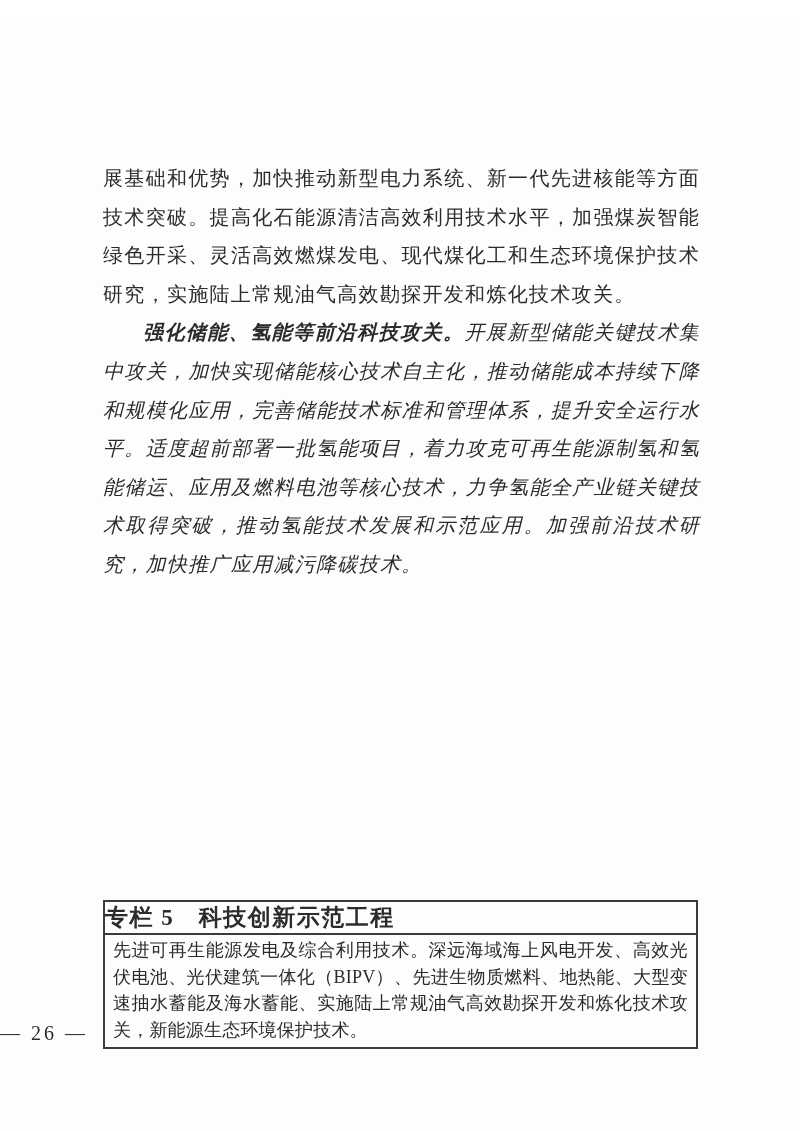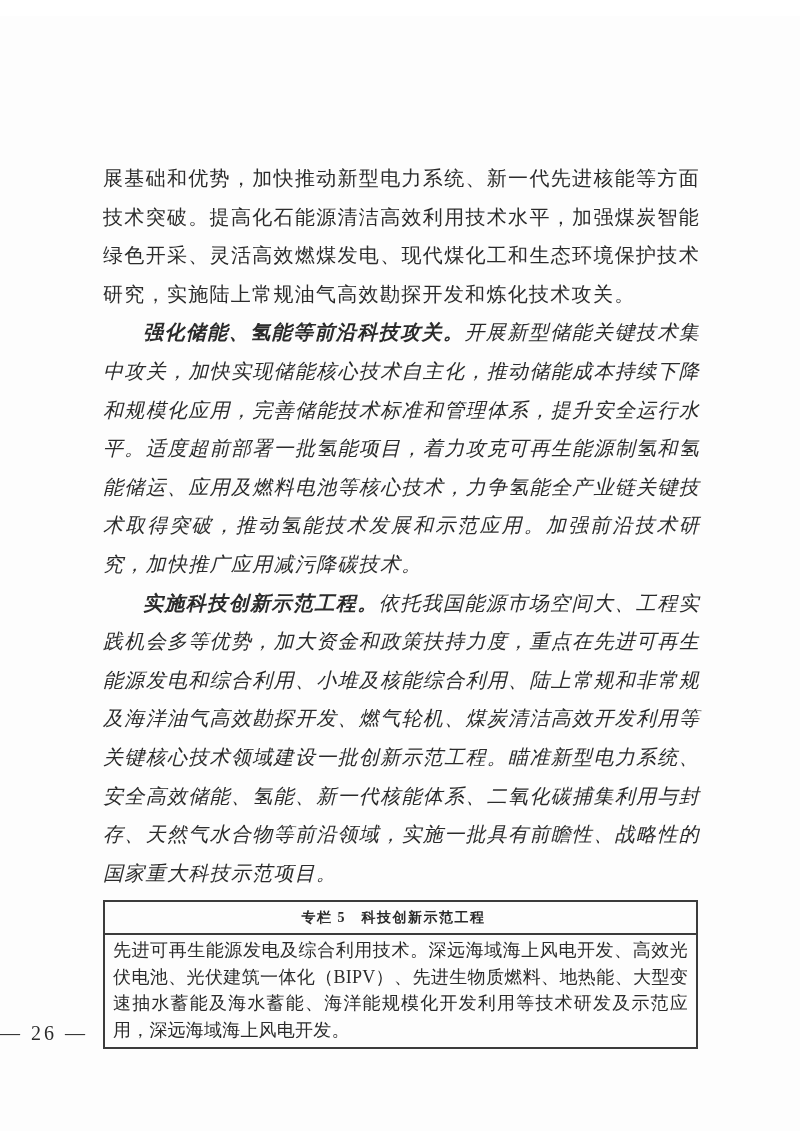--- a/index.html
+++ b/index.html
@@ -46,23 +46,22 @@
   .callout {
     position: absolute;
     left: 103px;
     top: 884px;
     width: 595px;
     box-sizing: border-box;
     border: 2px solid var(--border-color);
     background: var(--bg-color);
   }
   .callout-title {
-    text-align: center;
     font-weight: bold;
-    font-size: 14px;
+    font-size: 23px;
     line-height: 24px;
     padding: 4px 14px 3px 0;
     letter-spacing: 1.5px;
     border-bottom: 2px solid var(--border-color);
   }
   .callout-body {
     font-size: 18px;
     line-height: 26.5px;
     letter-spacing: 0.2px;
     padding: 2px 8px 4px 8px;
@@ -86,24 +85,23 @@
 <body>
 
 <div class="page">
 
   <div class="text-block">
 
     <p class="body-para"><span class="para-lead"></span><span>展基础和优势，加快推动新型电力系统、新一代先进核能等方面技术突破。提高化石能源清洁高效利用技术水平，加强煤炭智能绿色开采、灵活高效燃煤发电、现代煤化工和生态环境保护技术研究，实施陆上常规油气高效勘探开发和炼化技术攻关。</span></p>
 
     <p class="body-para indent"><span class="para-lead">强化储能、氢能等前沿科技攻关。</span><span>开展新型储能关键技术集中攻关，加快实现储能核心技术自主化，推动储能成本持续下降和规模化应用，完善储能技术标准和管理体系，提升安全运行水平。适度超前部署一批氢能项目，着力攻克可再生能源制氢和氢能储运、应用及燃料电池等核心技术，力争氢能全产业链关键技术取得突破，推动氢能技术发展和示范应用。加强前沿技术研究，加快推广应用减污降碳技术。</span></p>
 
-    <p class="body-para indent"><span class="para-lead">实施科技创新示范工程。</span><span>依托我国能源市场空间大、工程实践机会多等优势，加大资金和政策扶持力度，重点在先进可再生能源发电和综合利用、小堆及核能综合利用、陆上常规和非常规及海洋油气高效勘探开发、燃气轮机、煤炭清洁高效开发利用等关键核心技术领域建设一批创新示范工程。瞄准新型电力系统、安全高效储能、氢能、新一代核能体系、二氧化碳捕集利用与封存、天然气水合物等前沿领域，实施一批具有前瞻性、战略性的国家重大科技示范项目。</span></p>
 
   </div>
 
   <div class="callout">
     <div class="callout-title">专栏 5　科技创新示范工程</div>
-    <div class="callout-body"><span class="callout-lead">先进可再生能源发电及综合利用技术。</span><span>深远海域海上风电开发、高效光伏电池、光伏建筑一体化（BIPV）、先进生物质燃料、地热能、大型变速抽水蓄能及海水蓄能、海洋能规模化开发利用等技术研发及示范应用，深远海域海上风电开发。</span></div>
+    <div class="callout-body"><span class="callout-lead">先进可再生能源发电及综合利用技术。</span><span>深远海域海上风电开发、高效光伏电池、光伏建筑一体化（BIPV）、先进生物质燃料、地热能、大型变速抽水蓄能及海水蓄能、实施陆上常规油气高效勘探开发和炼化技术攻关，新能源生态环境保护技术。</span></div>
   </div>
 
   <div class="page-number">— 26 —</div>
 
 </div>
 
 </body></html>

